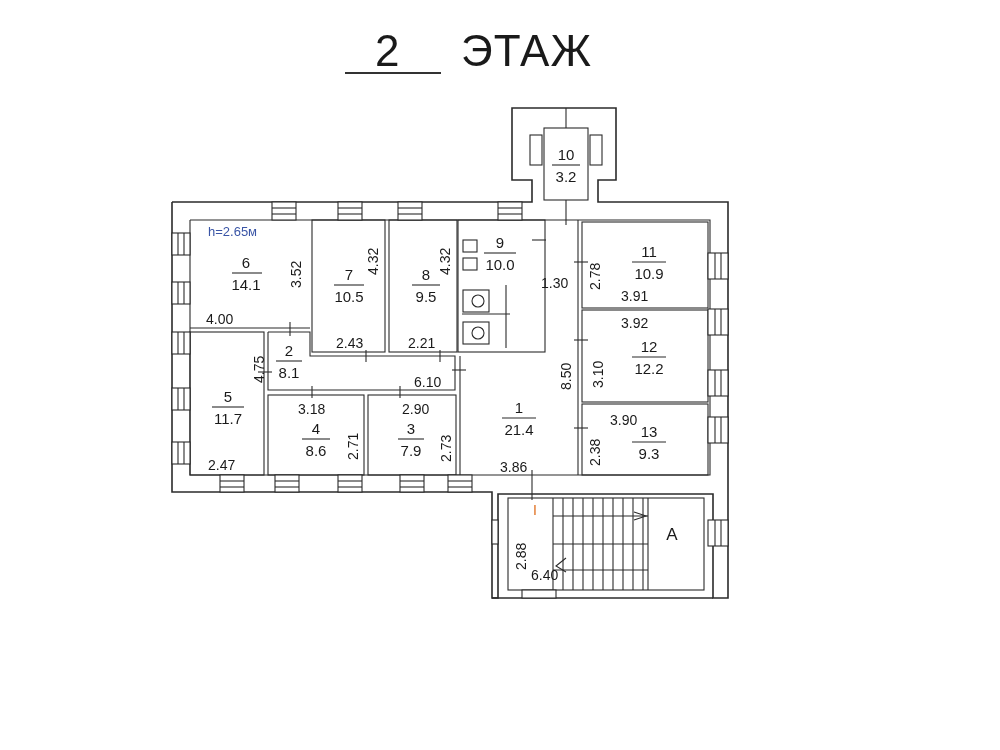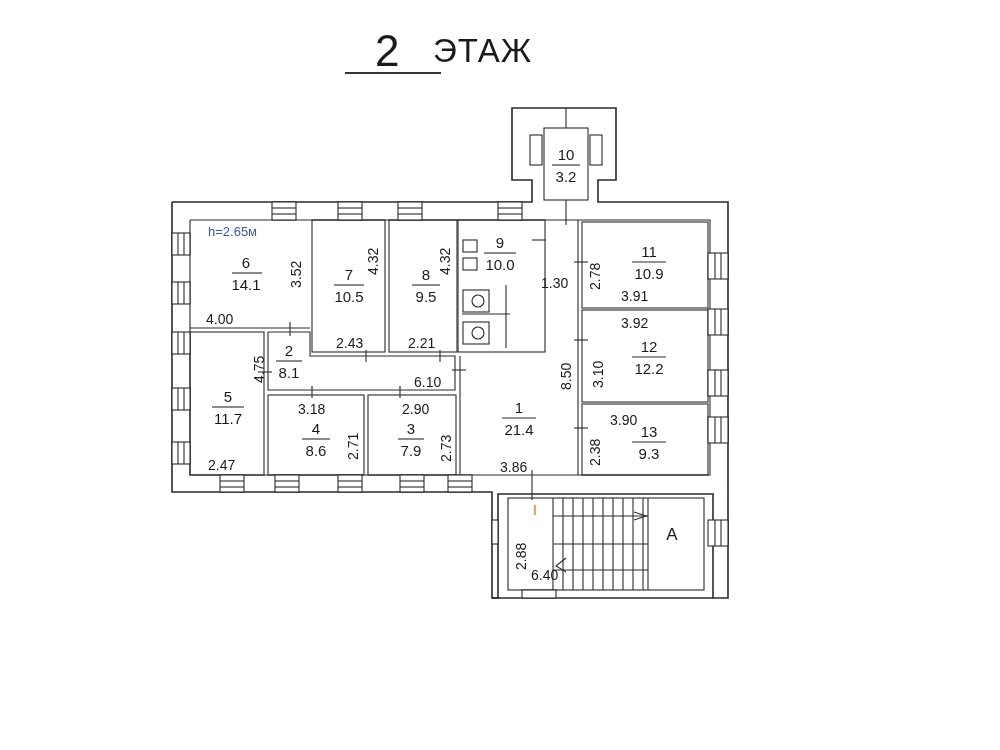--- a/index.html
+++ b/index.html
@@ -1,20 +1,20 @@
 <!DOCTYPE html>
 <html><head>
 <meta charset="utf-8">
 <style>
   html, body { margin: 0; padding: 0; background: #ffffff; }
   body { width: 1000px; height: 750px; position: relative; overflow: hidden;
          font-family: "Liberation Sans", sans-serif; color: #1a1a1a; }
   #title { position: absolute; left: 345px; top: 26px; height: 50px; }
   #title .num { position: absolute; left: 30px; top: 0; font-size: 44px; line-height: 50px; }
-  #title .word { position: absolute; left: 88px; top: 0; font-size: 33px; line-height: 50px; letter-spacing: 1px; }
+  #title .word { position: absolute; left: 116px; top: 0; font-size: 44px; line-height: 50px; letter-spacing: 1px; }
   #title .uline { position: absolute; left: 0; top: 46px; width: 96px; height: 2px; background: #333; }
   svg#plan { position: absolute; left: 0; top: 0; }
   .w { fill: none; stroke: #2b2b2b; stroke-width: 1.6; }
   .thin { fill: none; stroke: #2b2b2b; stroke-width: 1.1; }
   .win { fill: #fff; stroke: #2b2b2b; stroke-width: 1.1; }
   .lbl { font-family: "Liberation Sans", sans-serif; font-size: 14px; fill: #1a1a1a; }
   .rn { font-family: "Liberation Sans", sans-serif; font-size: 15px; fill: #1a1a1a; text-anchor: middle; }
   .hgt { font-family: "Liberation Sans", sans-serif; font-size: 13px; fill: #3a55a6; }
   .big { font-family: "Liberation Sans", sans-serif; font-size: 17px; fill: #1a1a1a; text-anchor: middle; }
 </style>

